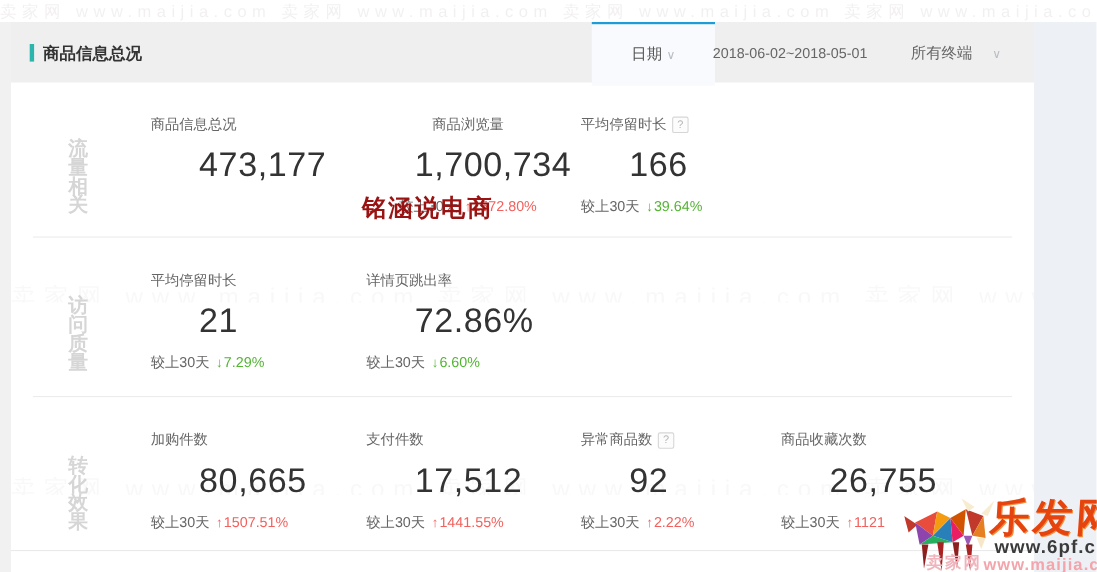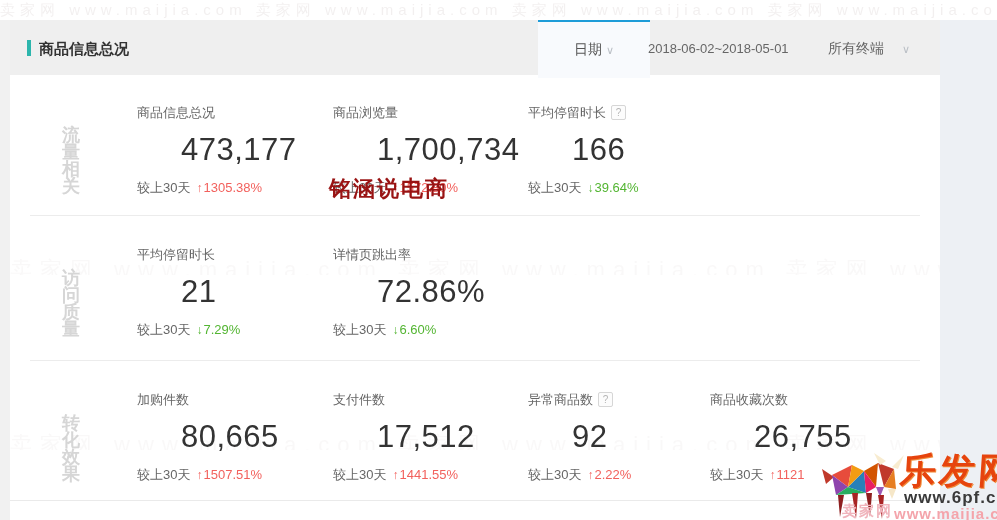--- a/index.html
+++ b/index.html
@@ -92,24 +92,23 @@
   </div>
 </div>
 
 <div class="content">
 
   <div class="group-label" style="top:52px;">流量相关</div>
 
   <div class="metric" style="left:127px;top:29px;">
     <div class="m-title"><span>商品信息总况</span></div>
     <div class="m-value">473,177</div>
-    <div class="m-change"><span>较上30天</span><span class="pct up">1305.38%</span></div>
   </div>
 
-  <div class="metric" style="left:323px;top:29px;">
+  <div class="metric" style="left:323px;top:29px;text-align:center;">
     <div class="m-title"><span>商品浏览量</span></div>
     <div class="m-value">1,700,734</div>
     <div class="m-change"><span>较上30天</span><span class="pct up">1572.80%</span></div>
   </div>
 
   <div class="metric" style="left:518px;top:29px;">
     <div class="m-title"><span>平均停留时长</span><span class="help-badge">?</span></div>
     <div class="m-value">166</div>
     <div class="m-change"><span>较上30天</span><span class="pct down">39.64%</span></div>
   </div>

